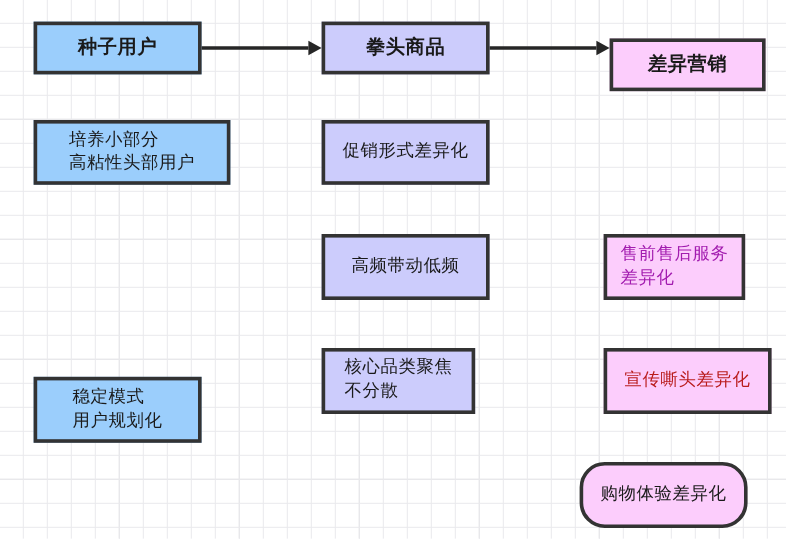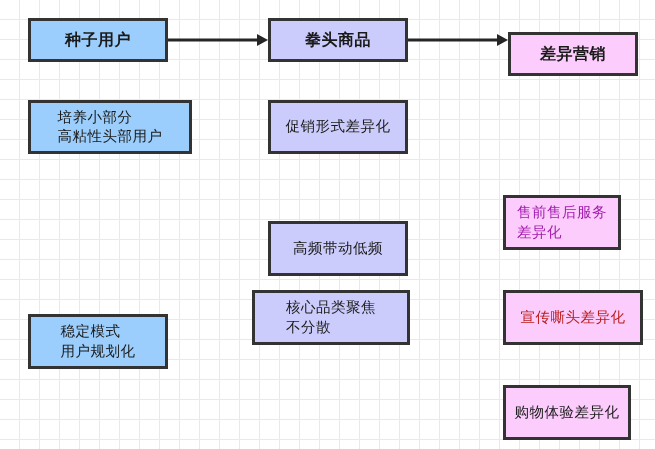--- a/index.html
+++ b/index.html
@@ -74,34 +74,34 @@
 高粘性头部用户</div>
 
 
   <div class="node sub" style="left: 28px; top: 290px; width: 140px; height: 55px; background: rgb(155, 206, 252); border-color: rgb(51, 51, 51); color: rgb(26, 26, 26); margin-top: 24px;">稳定模式
 用户规划化</div>
 
   <div class="node header" style="left: 268px; top: 18px; width: 140px; height: 44px; background: rgb(204, 204, 252); border-color: rgb(51, 51, 51); color: rgb(26, 26, 26);">拳头商品</div>
 
   <div class="node sub" style="left: 268px; top: 100px; width: 140px; height: 54px; background: rgb(204, 204, 252); border-color: rgb(51, 51, 51); color: rgb(26, 26, 26);">促销形式差异化</div>
 
-  <div class="node sub" style="left: 268px; top: 195px; width: 140px; height: 55px; background: rgb(204, 204, 252); border-color: rgb(51, 51, 51); color: rgb(26, 26, 26); margin-top: 26px;">高频带动低频</div>
+  <div class="node sub" style="left: 268px; top: 195px; width: 140px; height: 55px; background: rgb(204, 204, 252); border-color: rgb(51, 51, 51); color: rgb(26, 26, 26);">高频带动低频</div>
 
-  <div class="node sub" style="left: 252px; top: 290px; width: 158px; height: 55px; background: rgb(204, 204, 252); border-color: rgb(51, 51, 51); color: rgb(26, 26, 26);">核心品类聚焦
+  <div class="node sub" style="left: 268px; top: 290px; width: 128px; height: 55px; background: rgb(204, 204, 252); border-color: rgb(51, 51, 51); color: rgb(26, 26, 26); font-family: Liberation Mono, monospace;">核心品类聚焦
 不分散</div>
 
   <div class="node header" style="left: 508px; top: 32px; width: 130px; height: 44px; background: rgb(252, 205, 252); border-color: rgb(51, 51, 51); color: rgb(26, 26, 26);">差异营销</div>
 
 
   <div class="node sub" style="left: 503px; top: 195px; width: 118px; height: 55px; background: rgb(252, 205, 252); border-color: rgb(51, 51, 51); color: #a21caf;">售前售后服务
 差异化</div>
 
   <div class="node sub" style="left: 503px; top: 290px; width: 140px; height: 55px; background: rgb(252, 205, 252); border-color: rgb(51, 51, 51); color: #b91c1c;">宣传嘶头差异化</div>
 
-  <div class="node sub" style="left: 503px; top: 385px; width: 128px; height: 55px; background: rgb(252, 205, 252); border-color: rgb(51, 51, 51); color: rgb(26, 26, 26);">购物体验差异化</div>
+  <div class="node sub" style="left: 483px; top: 385px; width: 140px; height: 55px; background: rgb(252, 205, 252); border-color: rgb(51, 51, 51); color: rgb(26, 26, 26); border-radius: 21px;">购物体验差异化</div>
 
   <svg class="connector" width="100" height="16" viewBox="0 0 100 16" style="left: 168px; top: 32px;">
       <line x1="0" y1="8" x2="89" y2="8" stroke="#262626"></line>
       <polygon points="100,8 89,2 89,14" fill="#262626"></polygon>
     </svg>
 
   <svg class="connector" width="100" height="16" viewBox="0 0 100 16" style="left: 408px; top: 32px;">
       <line x1="0" y1="8" x2="89" y2="8" stroke="#262626"></line>
       <polygon points="100,8 89,2 89,14" fill="#262626"></polygon>
     </svg>

